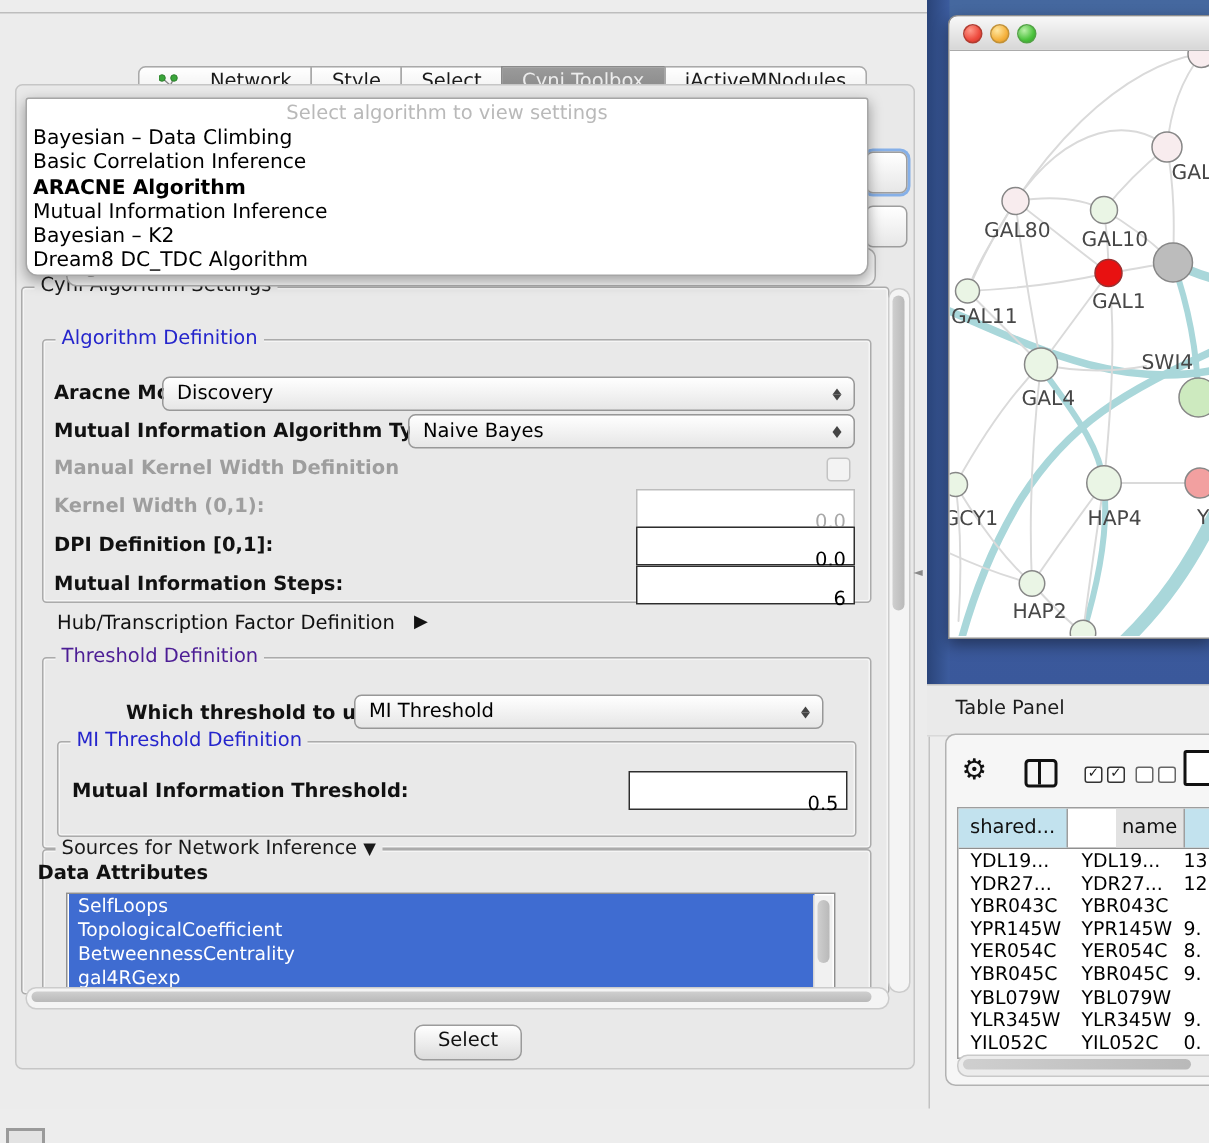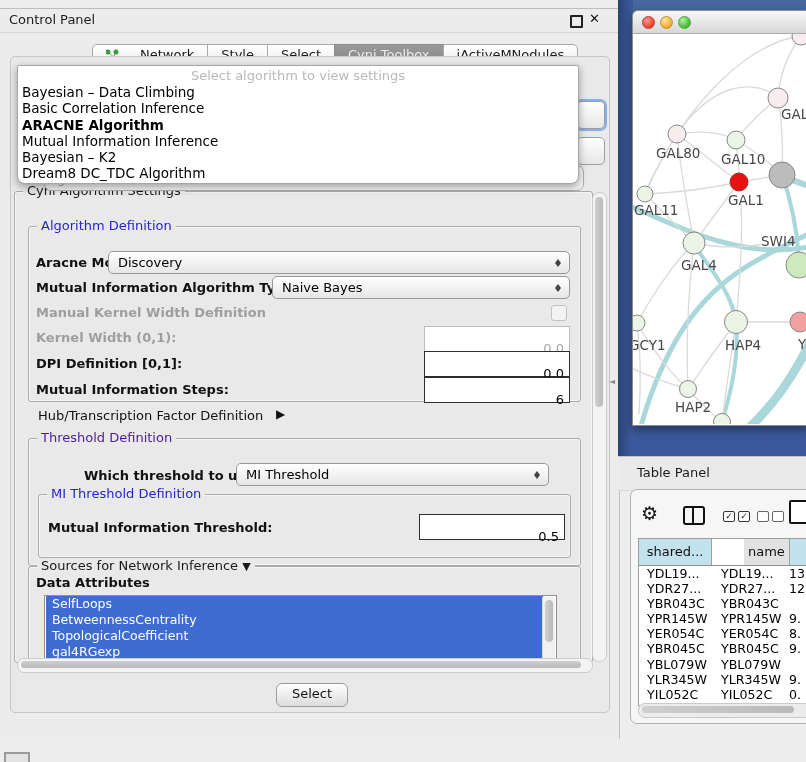--- a/index.html
+++ b/index.html
@@ -143,25 +143,20 @@
   #tbl-hscroll{position:absolute;left:7px;top:213px;width:176px;height:13px;background:#ececec;
     border:1px solid #c9c9c9;border-radius:7px;}
   #tbl-hscroll .sb-thumb{left:3px;top:2px;width:152px;height:7px;}
 </style>
 </head>
 <body>
 
 <div id="app">
 
   <div id="control-panel">
-    <div id="cp-titlebar">
-      <span id="cp-title">Control Panel</span>
-      <span id="cp-float"></span>
-      <span id="cp-close">✕</span>
-    </div>
 
     <div id="top-tabs" class="segbar">
         <div class="seg">
           <svg width="13" height="13">
             <line x1="2" y1="3" x2="10" y2="10" stroke="#888" stroke-width="1"></line>
             <line x1="10" y1="3" x2="6" y2="11" stroke="#888" stroke-width="1"></line>
             <circle cx="2" cy="3" r="2.2" fill="#3aa53a" stroke="#2c7a2c" stroke-width=".6"></circle>
             <circle cx="10" cy="3" r="2.2" fill="#3aa53a" stroke="#2c7a2c" stroke-width=".6"></circle>
             <circle cx="10" cy="10" r="2.2" fill="#8dc63f" stroke="#2c7a2c" stroke-width=".6"></circle>
             <circle cx="6" cy="11" r="2.2" fill="#3aa53a" stroke="#2c7a2c" stroke-width=".6"></circle>
@@ -247,26 +242,26 @@
     </div>
     <span class="flabel" style="left:48px;top:511px;">Mutual Information Threshold:</span>
     <div class="tfield" style="left:419px;top:505px;width:146px;height:23px;">0.5</div>
 
     <div class="grp" style="left:28px;top:557px;width:551px;height:100px;">
       <span class="legend">
         <span>Sources for Network Inference</span>
         <span style="font-size:11px;">▼</span>
       </span>
     </div>
-    <span class="flabel" style="left:36px;top:566px;">Data Attributes</span>
+    <span class="flabel" style="left:25px;top:566px;">Data Attributes</span>
     <div id="attr-list">
       <div id="attr-items">
           <div class="attr-item">SelfLoops</div>
+          <div class="attr-item">TopologicalCoefficient</div>
           <div class="attr-item">BetweennessCentrality</div>
-          <div class="attr-item">TopologicalCoefficient</div>
           <div class="attr-item">gal4RGexp</div>
         </div>
       <div id="attr-sb">
           <div class="sb-thumb"></div>
         </div>
     </div>
 
     <div class="sb-track" style="left:17px;top:649px;width:574px;height:13px;">
       <div class="sb-thumb h" style="left:3px;top:2px;width:560px;height:7px;"></div>
     </div>

